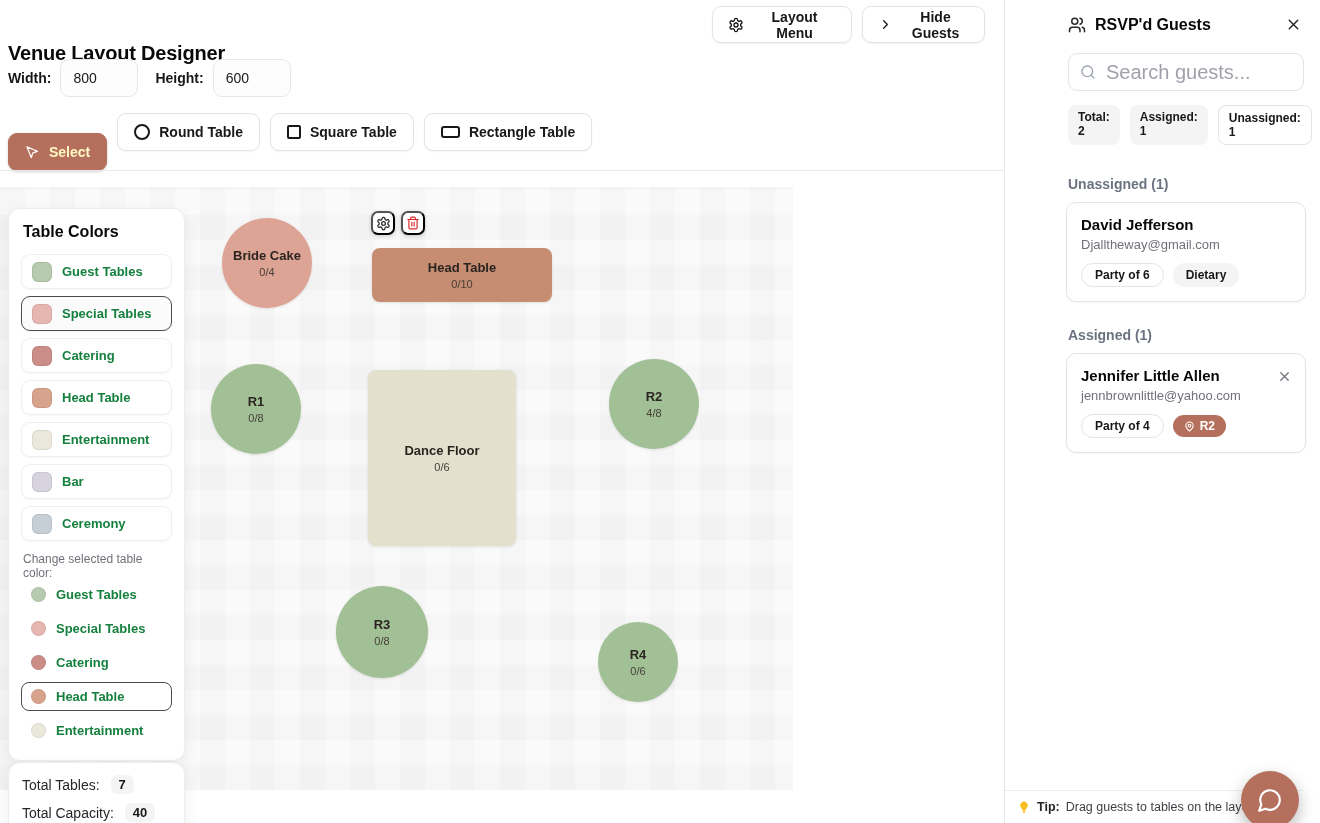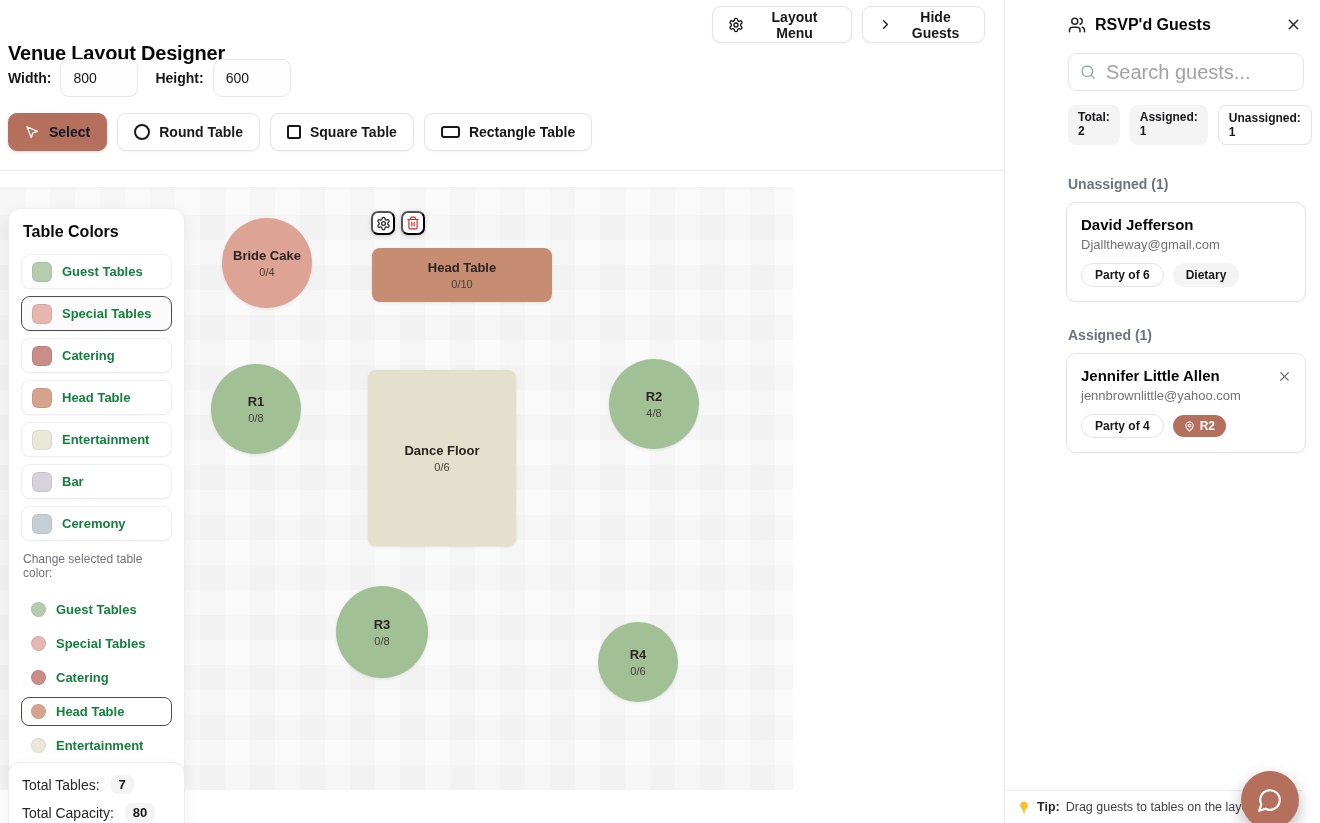--- a/index.html
+++ b/index.html
@@ -30,21 +30,21 @@
     font-family:inherit; font-size:14px; color:#18181b; padding:0 12px;
   }
   .dim-gap { width:17px; }
 
   .toolbar { position:absolute; left:8px; top:113px; display:flex; gap:10px; }
   .tool-btn {
     height:38px; display:flex; align-items:center; gap:9px; background:#fff;
     border:1px solid #e4e4e7; border-radius:9px; padding:0 16px; font-size:14px; font-weight:600;
     color:#18181b; box-shadow:0 1px 2px rgba(0,0,0,.05); cursor:pointer;
   }
-  .tool-btn.active { background:var(--accent); border-color:var(--accent); color:#0f172a; box-shadow:0 1px 3px rgba(0,0,0,.18); }
+  .tool-btn.active { background:var(--accent); border-color:var(--accent); color:#fef9c3; box-shadow:0 1px 3px rgba(0,0,0,.18);margin-top:20px; }
   .shape-circle { width:16px; height:16px; border:2px solid #18181b; border-radius:50%; }
   .shape-square { width:14px; height:14px; border:2px solid #18181b; border-radius:2px; }
   .shape-rect   { width:19px; height:12px; border:2px solid #18181b; border-radius:3px; }
 
   .top-divider { position:absolute; left:0; top:170px; width:1004px; border-bottom:1px solid #e9e9eb; }
 
   
   .canvas {
     position:absolute; left:0; top:187px; width:793px; height:603px; background:#fafafa;
     background-image:
@@ -75,21 +75,21 @@
   }
   .sb-title { font-size:16px; font-weight:700; color:#09090b; margin:1px 0 13px 2px; }
   .palette-row {
     display:flex; align-items:center; gap:10px; height:35px; border:1px solid #efeff1;
     border-radius:9px; padding:0 10px; margin-bottom:7px; background:#fff;
     box-shadow:0 1px 2px rgba(0,0,0,.04); cursor:pointer;
   }
   .palette-row.selected { border-color:#4b4b53; background:#fbfbfb; }
   .swatch { width:20px; height:20px; border-radius:6px; border:1px solid rgba(0,0,0,.07); flex:none; }
   .row-label { font-size:13px; color:#15803d; white-space:nowrap;font-weight:bold; }
-  .change-label { font-size:12px; color:#71717a; margin:11px 0 15px 2px; }
+  .change-label { font-size:12px; color:#71717a; margin:11px 0 0 2px; }
   .change-row {
     display:flex; align-items:center; gap:10px; height:29px; padding:0 9px;
     border:1px solid transparent; border-radius:8px; margin-bottom:5px; cursor:pointer;
   }
   .change-row.selected { border-color:#4b4b53; background:#fff; }
   .dot { width:15px; height:15px; border-radius:50%; border:1px solid rgba(0,0,0,.06); flex:none; }
 
   .totals {
     position:absolute; left:8px; top:762px; width:177px; height:78px; background:#fff;
     border:1px solid #ededf0; border-radius:12px; box-shadow:0 6px 16px rgba(0,0,0,.07);
@@ -311,21 +311,21 @@
     </div>
   </div>
 
   <div class="totals">
     <div class="totals-row">
       <span>Total Tables:</span>
       <span class="count-badge">7</span>
     </div>
     <div class="totals-row">
       <span>Total Capacity:</span>
-      <span class="count-badge">80</span>
+      <span class="count-badge">40</span>
     </div>
   </div>
 
 </div>
 
 <div class="guests-panel">
 
   <div class="gp-header">
     <span style="color:#27272a;">
       <svg width="18" height="18" viewBox="0 0 24 24" fill="none" stroke="currentColor" stroke-width="2" stroke-linecap="round" stroke-linejoin="round">

